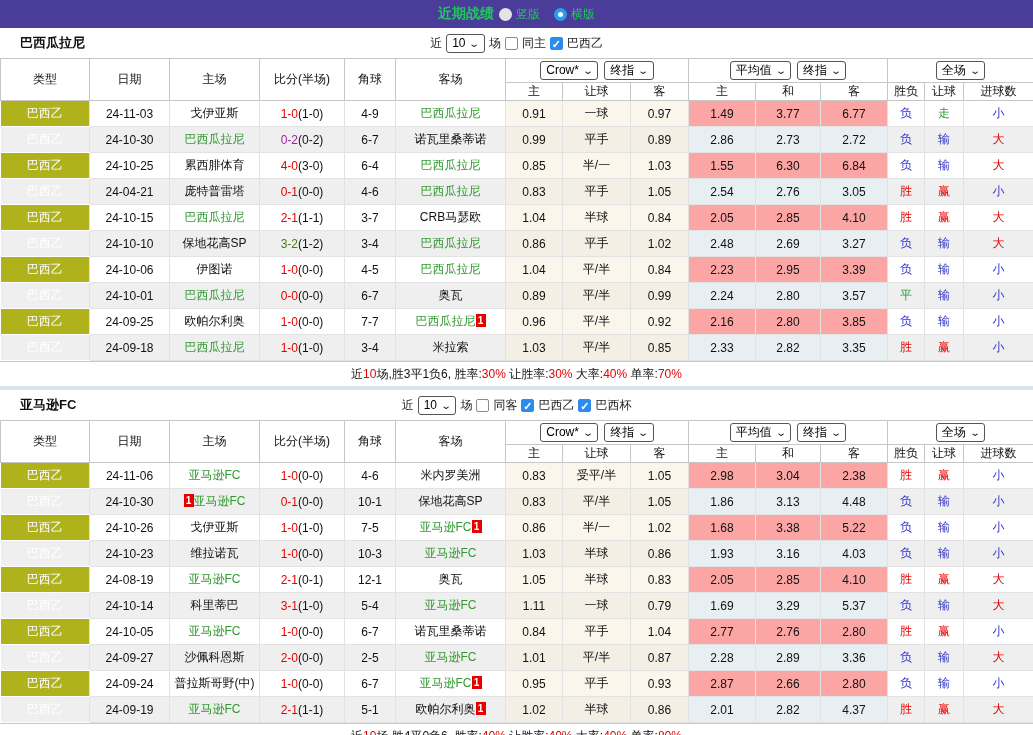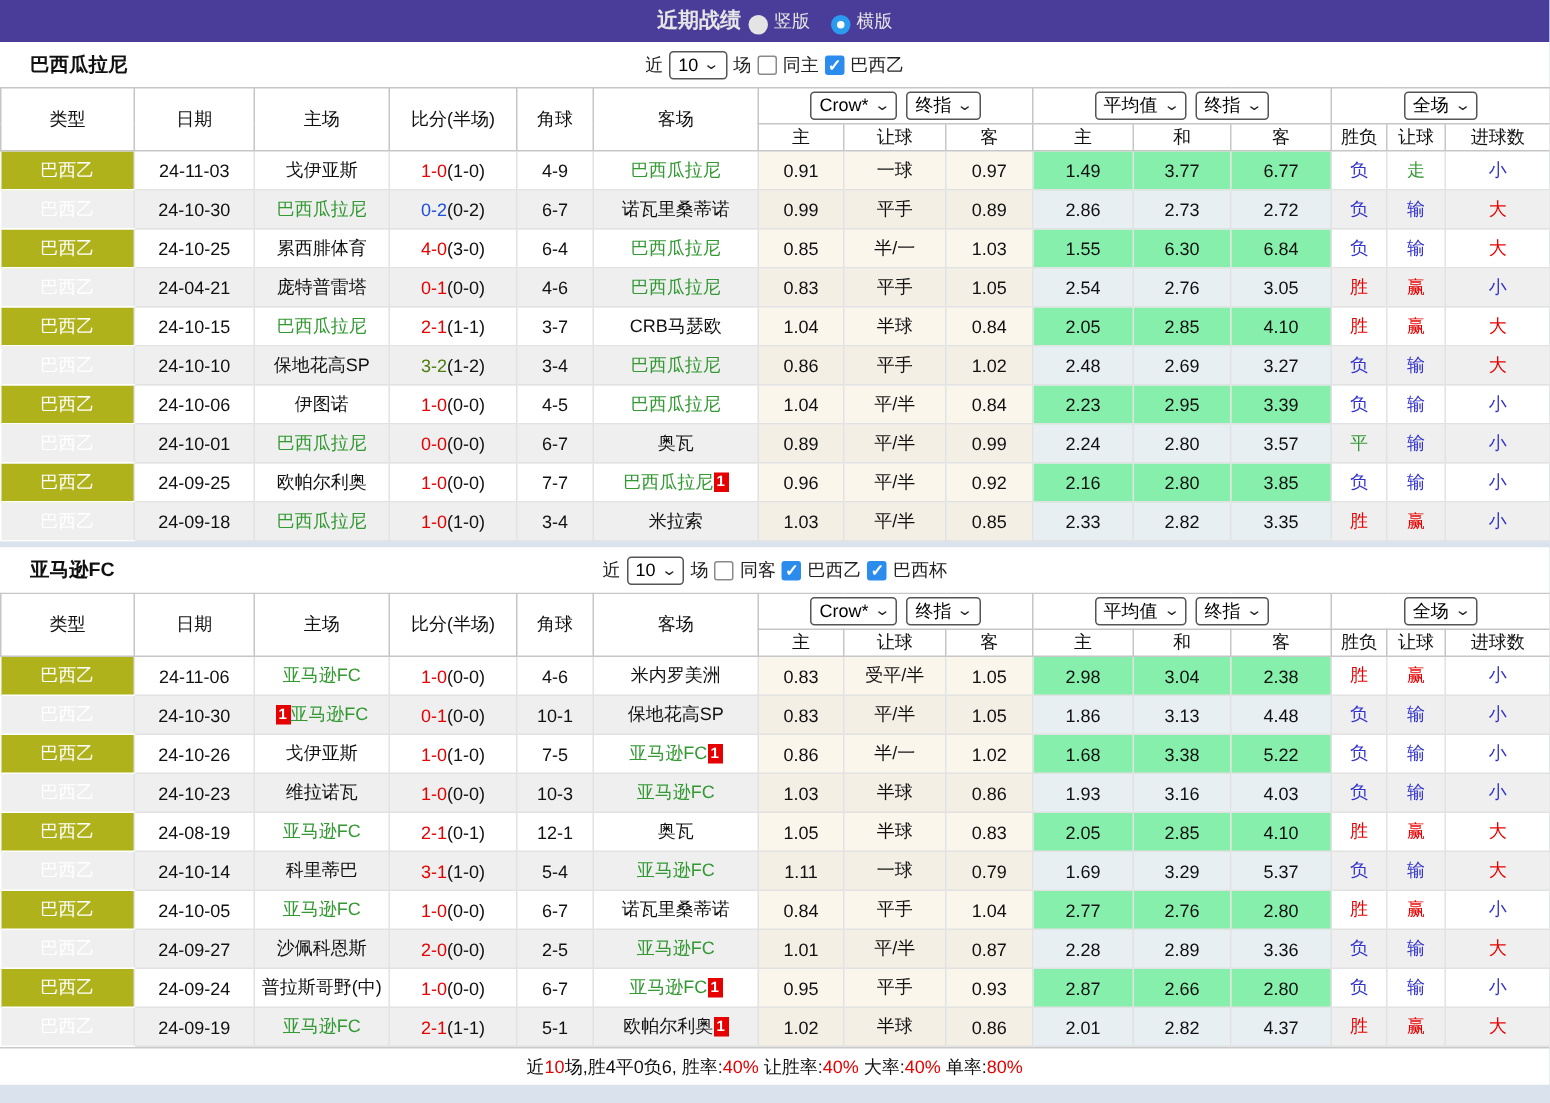--- a/index.html
+++ b/index.html
@@ -4,27 +4,27 @@
 <style>
   * { box-sizing: border-box; }
   html,body { margin:0; padding:0; }
   body {
     width:1033px; height:735px; background:#d9e2ed;
     font-family:"Liberation Sans", sans-serif; font-size:12px; color:#222;
   }
   .page { width:1033px; }
   
   .topbar {
-    height:28px; background:#4a3c99; color:#e5e5e5;
+    height:28px; background:#4a3c99; color:#22c55e;
     display:flex; align-items:center; justify-content:center; gap:5px;
     font-size:13px;
   }
   .topbar .title { font-weight:bold; font-size:14px; }
   .radio-group { display:flex; align-items:center; gap:14px; font-size:12px; }
-  .radio-opt { display:flex; align-items:flex-end; gap:4px; cursor:pointer; }
+  .radio-opt { display:flex; align-items:center; gap:4px; cursor:pointer; }
   .radio-dot { width:13px; height:13px; border-radius:50%; background:#e4e4e4; }
   .radio-dot.checked { width:13px; height:13px; background:#fff; border:4px solid #2b9bf0; }
   
   .section { background:#fff; }
   .section + .gap { height:4px; background:#d9e2ed; }
   .sec-header { position:relative; height:30px; background:#fff; display:flex; align-items:center; justify-content:center; }
   .team-name { position:absolute; left:20px; font-weight:bold; font-size:13px; color:#111; }
   .filters { display:flex; align-items:center; gap:4px; }
   .selbox {
     display:inline-flex; align-items:center; gap:5px;
@@ -41,21 +41,21 @@
   thead th {
     border:1px solid #c6c6c6; background:#fff; font-weight:normal; color:#111; padding:0;
   }
   thead tr.ctrl-row th { height:24px; }
   thead tr.sub-row th { height:17px; }
   .hdr-sels { display:flex; align-items:center; justify-content:center; gap:6px; }
   tbody td { border:1px solid #e2e2e2; height:26px; padding:0; color:#111; }
   tr.even td { background:#efefef; }
   td.t-type { background:#b0b21c; color:#fff; border-left:none; border-top:1px solid #fff; border-bottom:1px solid #fff; }
   td.odds-a { background:#fbf6ec; }
-  td.odds-b { background:#86efac; }
+  td.odds-b { background:#fca5a5; }
   tr.even td.odds-a { background:#f4efe5; }
   tr.even td.odds-b { background:#e7eff3; }
   .badge { display:inline-block; background:#e60000; color:#fff; font-size:10px; font-weight:bold;
            min-width:10px; height:13px; line-height:13px; padding:0 1px; vertical-align:1px; }
   .summary { height:25px; line-height:25px; text-align:center; border-top:1px solid #c9c9c9;
              background:#fff; font-size:12px; color:#111; }
 </style>
 </head>
 <body>
 
@@ -176,21 +176,21 @@
               <td class="odds-b">3.77</td>
               <td class="odds-b">6.77</td>
               <td style="color: rgb(51, 51, 204);">负</td>
               <td style="color: rgb(51, 153, 51);">走</td>
               <td style="color: rgb(51, 51, 204);">小</td>
             </tr>
             <tr class="even">
               <td class="t-type">巴西乙</td>
               <td>24-10-30</td>
               <td><span style="color: rgb(51, 153, 51);">巴西瓜拉尼</span></td>
-              <td><span style="color: #1d4ed8;">0-2</span><span>(0-2)</span></td>
+              <td><span style="color: #a21caf;">0-2</span><span>(0-2)</span></td>
               <td>6-7</td>
               <td><span>诺瓦里桑蒂诺</span></td>
               <td class="odds-a">0.99</td>
               <td class="odds-a">平手</td>
               <td class="odds-a">0.89</td>
               <td class="odds-b">2.86</td>
               <td class="odds-b">2.73</td>
               <td class="odds-b">2.72</td>
               <td style="color: rgb(51, 51, 204);">负</td>
               <td style="color: rgb(51, 51, 204);">输</td>
@@ -327,20 +327,21 @@
               <td class="odds-a">0.85</td>
               <td class="odds-b">2.33</td>
               <td class="odds-b">2.82</td>
               <td class="odds-b">3.35</td>
               <td style="color: rgb(230, 0, 0);">胜</td>
               <td style="color: rgb(230, 0, 0);">赢</td>
               <td style="color: rgb(51, 51, 204);">小</td>
             </tr>
           </tbody>
         </table>
+        <div class="summary"><span>近</span><span style="color: rgb(230, 0, 0);">10</span><span>场,胜3平1负6, 胜率:</span><span style="color: rgb(230, 0, 0);">30%</span><span> 让胜率:</span><span style="color: rgb(230, 0, 0);">30%</span><span> 大率:</span><span style="color: rgb(230, 0, 0);">40%</span><span> 单率:</span><span style="color: rgb(230, 0, 0);">70%</span></div>
       </div>
       <div class="gap"></div>
       <div class="section">
         <div class="sec-header">
           <span class="team-name">亚马逊FC</span>
           <span class="filters">
             <span>近</span>
             <span class="selbox">
               <span>10</span>
               <span class="arrow">⌄</span>

